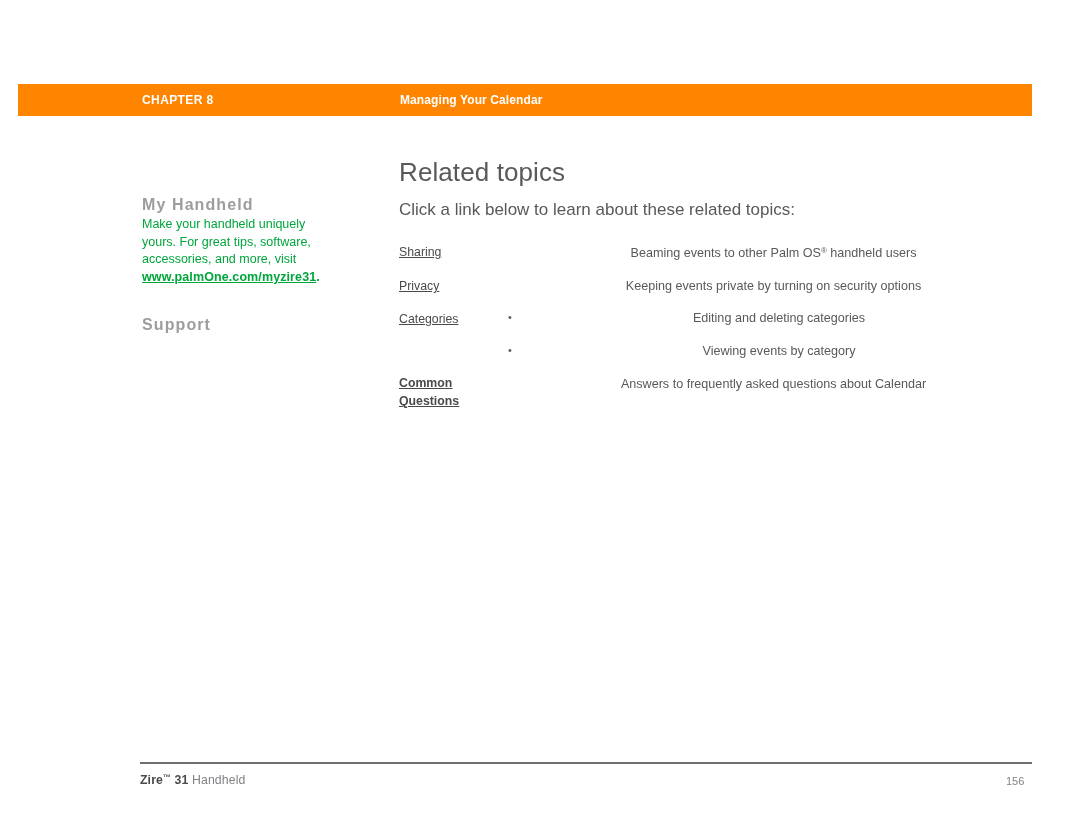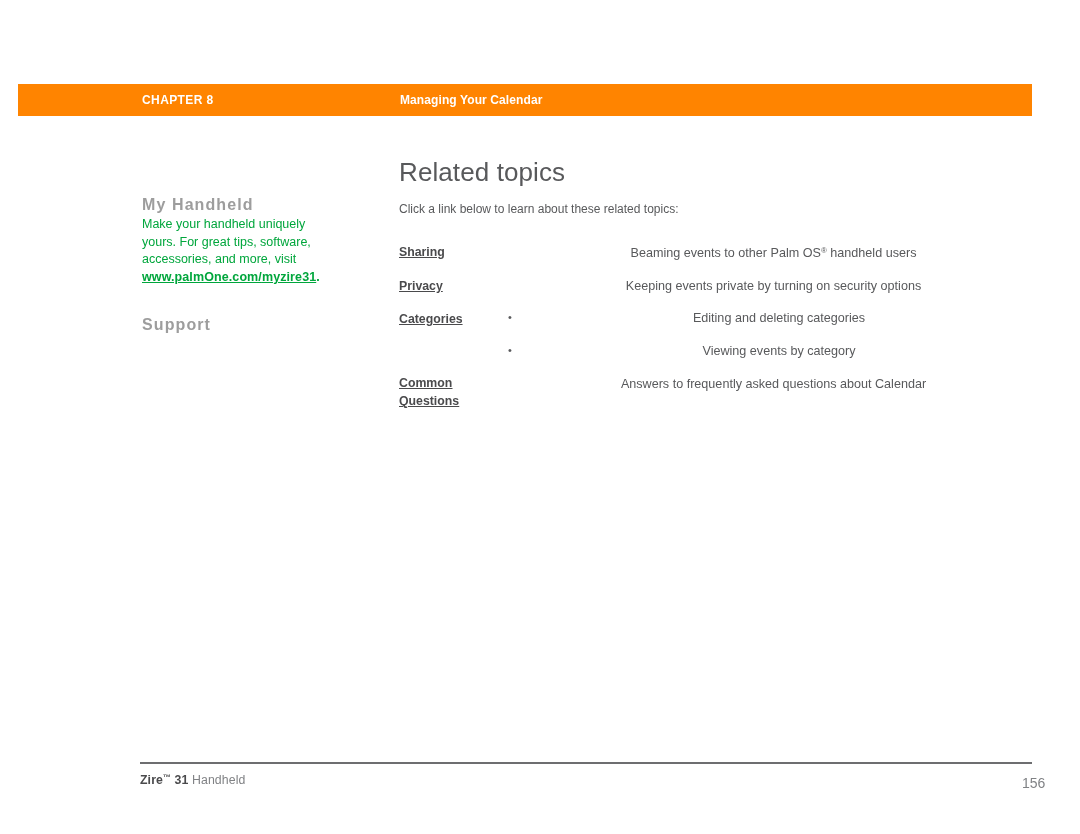--- a/index.html
+++ b/index.html
@@ -88,21 +88,21 @@
   }
   .page-title {
     font-size: 26px;
     font-weight: normal;
     color: #58595b;
     margin: 0;
     line-height: 32px;
     letter-spacing: 0.1px;
   }
   .intro {
-    font-size: 12px;
+    font-size: 17px;
     color: #58595b;
     margin: 13px 0 0 0;
     line-height: 17px;
   }
 
   .topics {
     margin-top: 24px;
     width: 100%;
     border-collapse: collapse;
   }
@@ -113,21 +113,21 @@
   .topics tr td.link-cell {
     width: 109px;
     padding-bottom: 14px;
   }
   .topics tr td.desc-cell {
     padding-bottom: 14px;
     text-align: center;
   }
   .topic-link {
     font-size: 12.3px;
-    font-weight: bold;
+    font-weight: normal;
     color: #4a4a4c;
     text-decoration: underline;
     line-height: 18px;
     display: inline;
   }
   .topic-link-multi {
     font-size: 12.3px;
     font-weight: bold;
     color: #4a4a4c;
     line-height: 18px;
@@ -181,23 +181,22 @@
   }
   .footer-left .tm {
     font-size: 8px;
     vertical-align: 4px;
     font-weight: bold;
   }
   .footer-page {
     position: absolute;
     left: 1006px;
     top: 775px;
-    font-size: 14px;
+    font-size: 11px;
     color: #808285;
-    margin-left: 16px;
   }
   .reg {
     font-size: 8px;
     vertical-align: 4px;
   }
 </style>
 </head>
 <body>
 
 <div class="chapter-bar">

